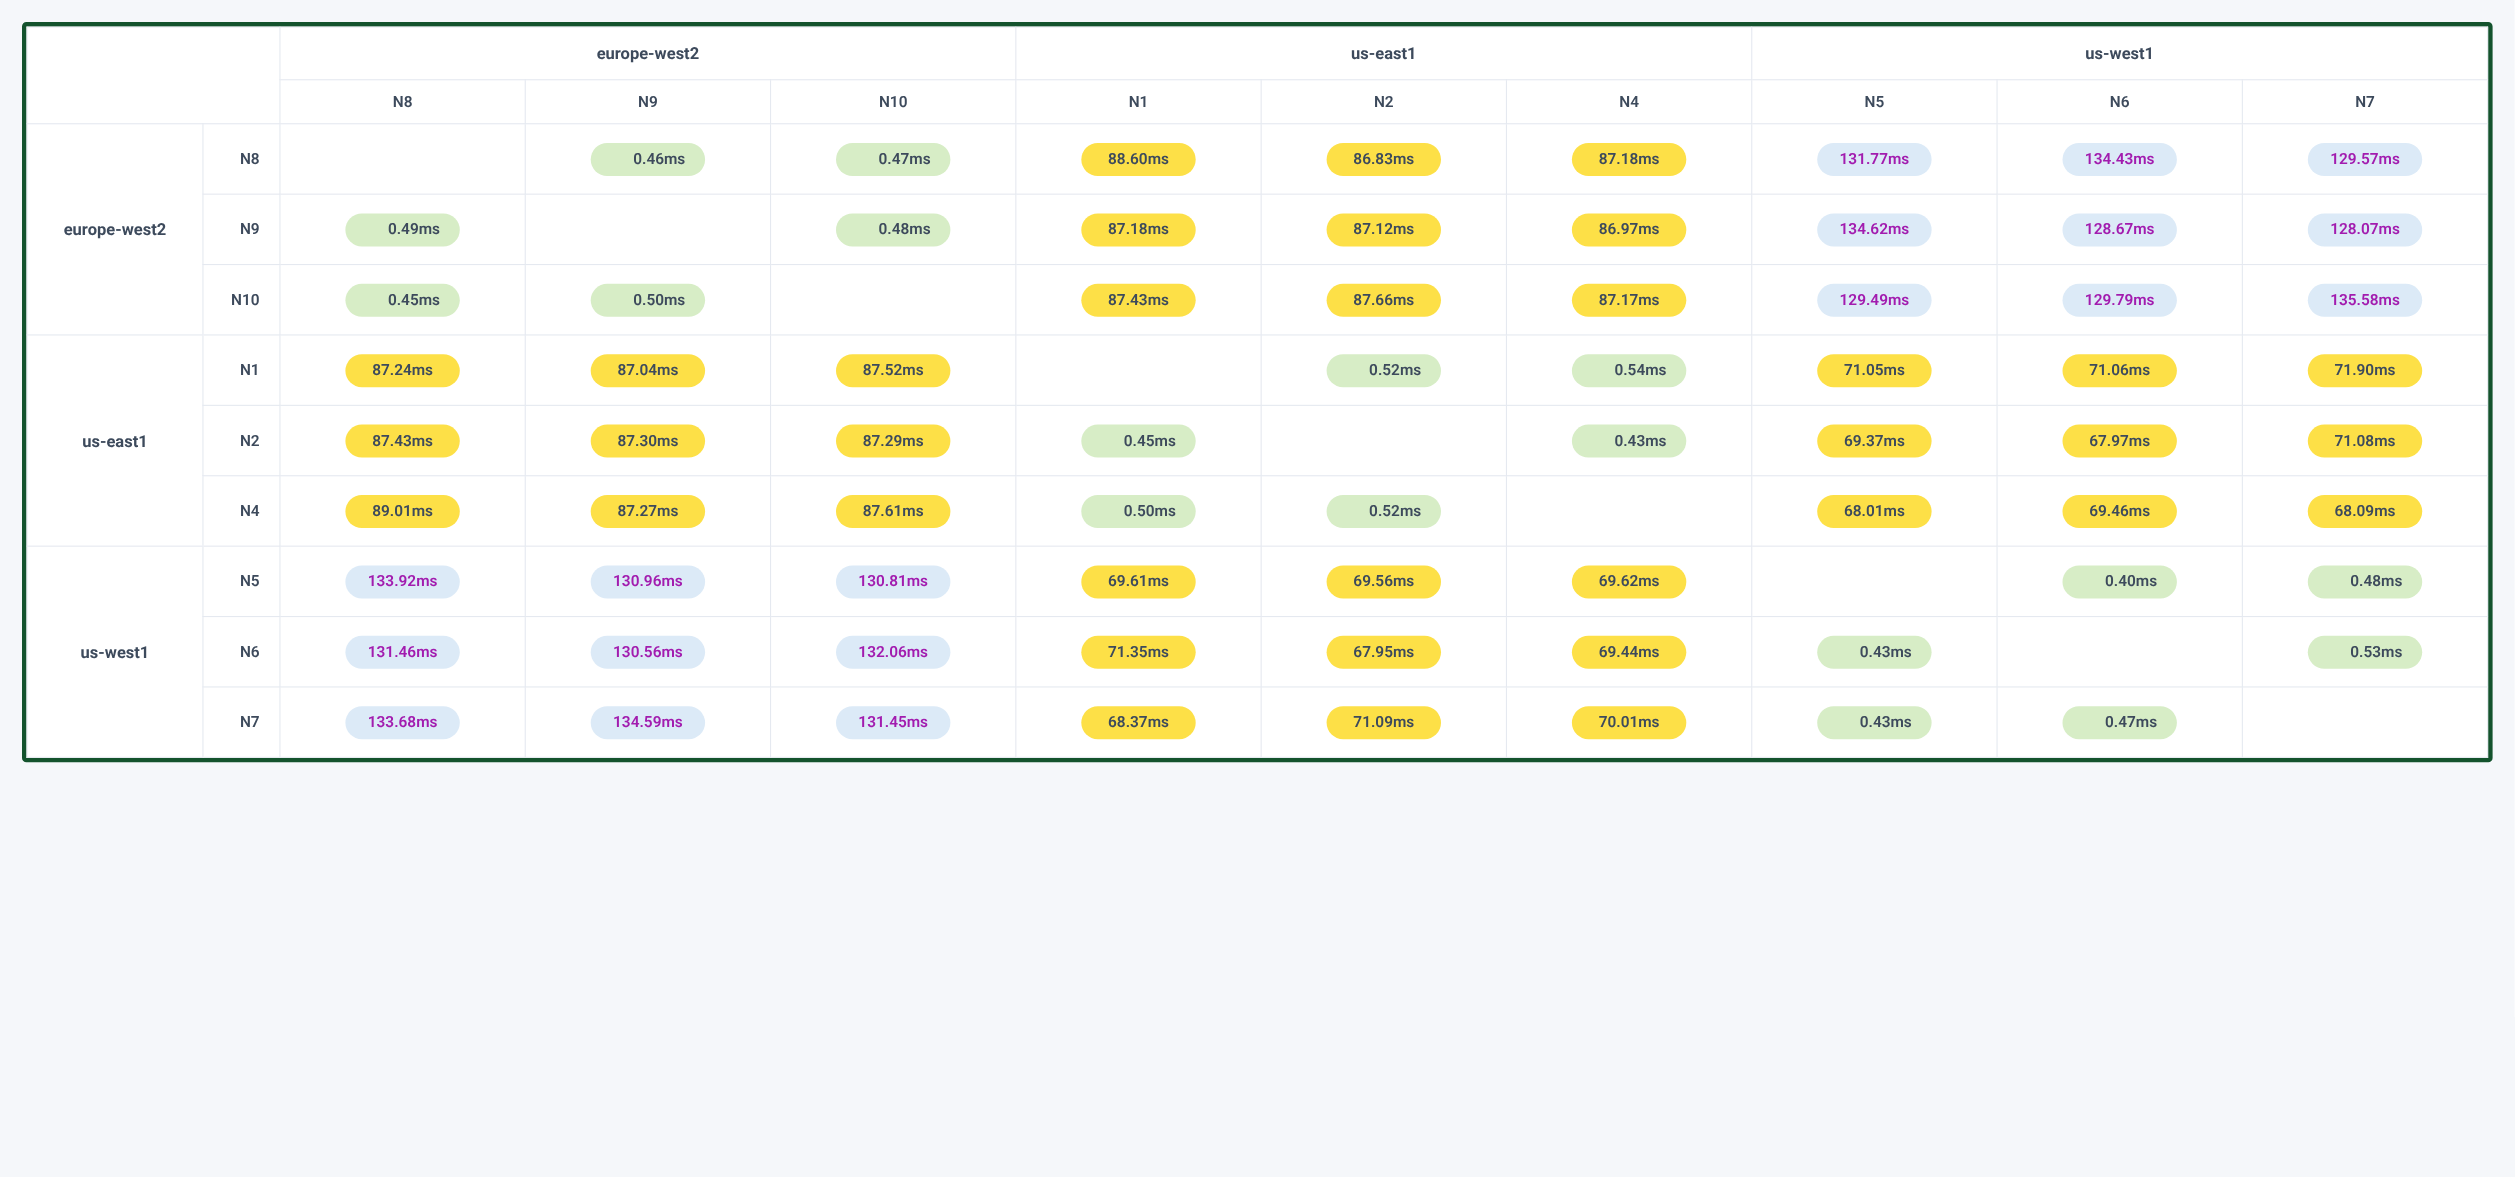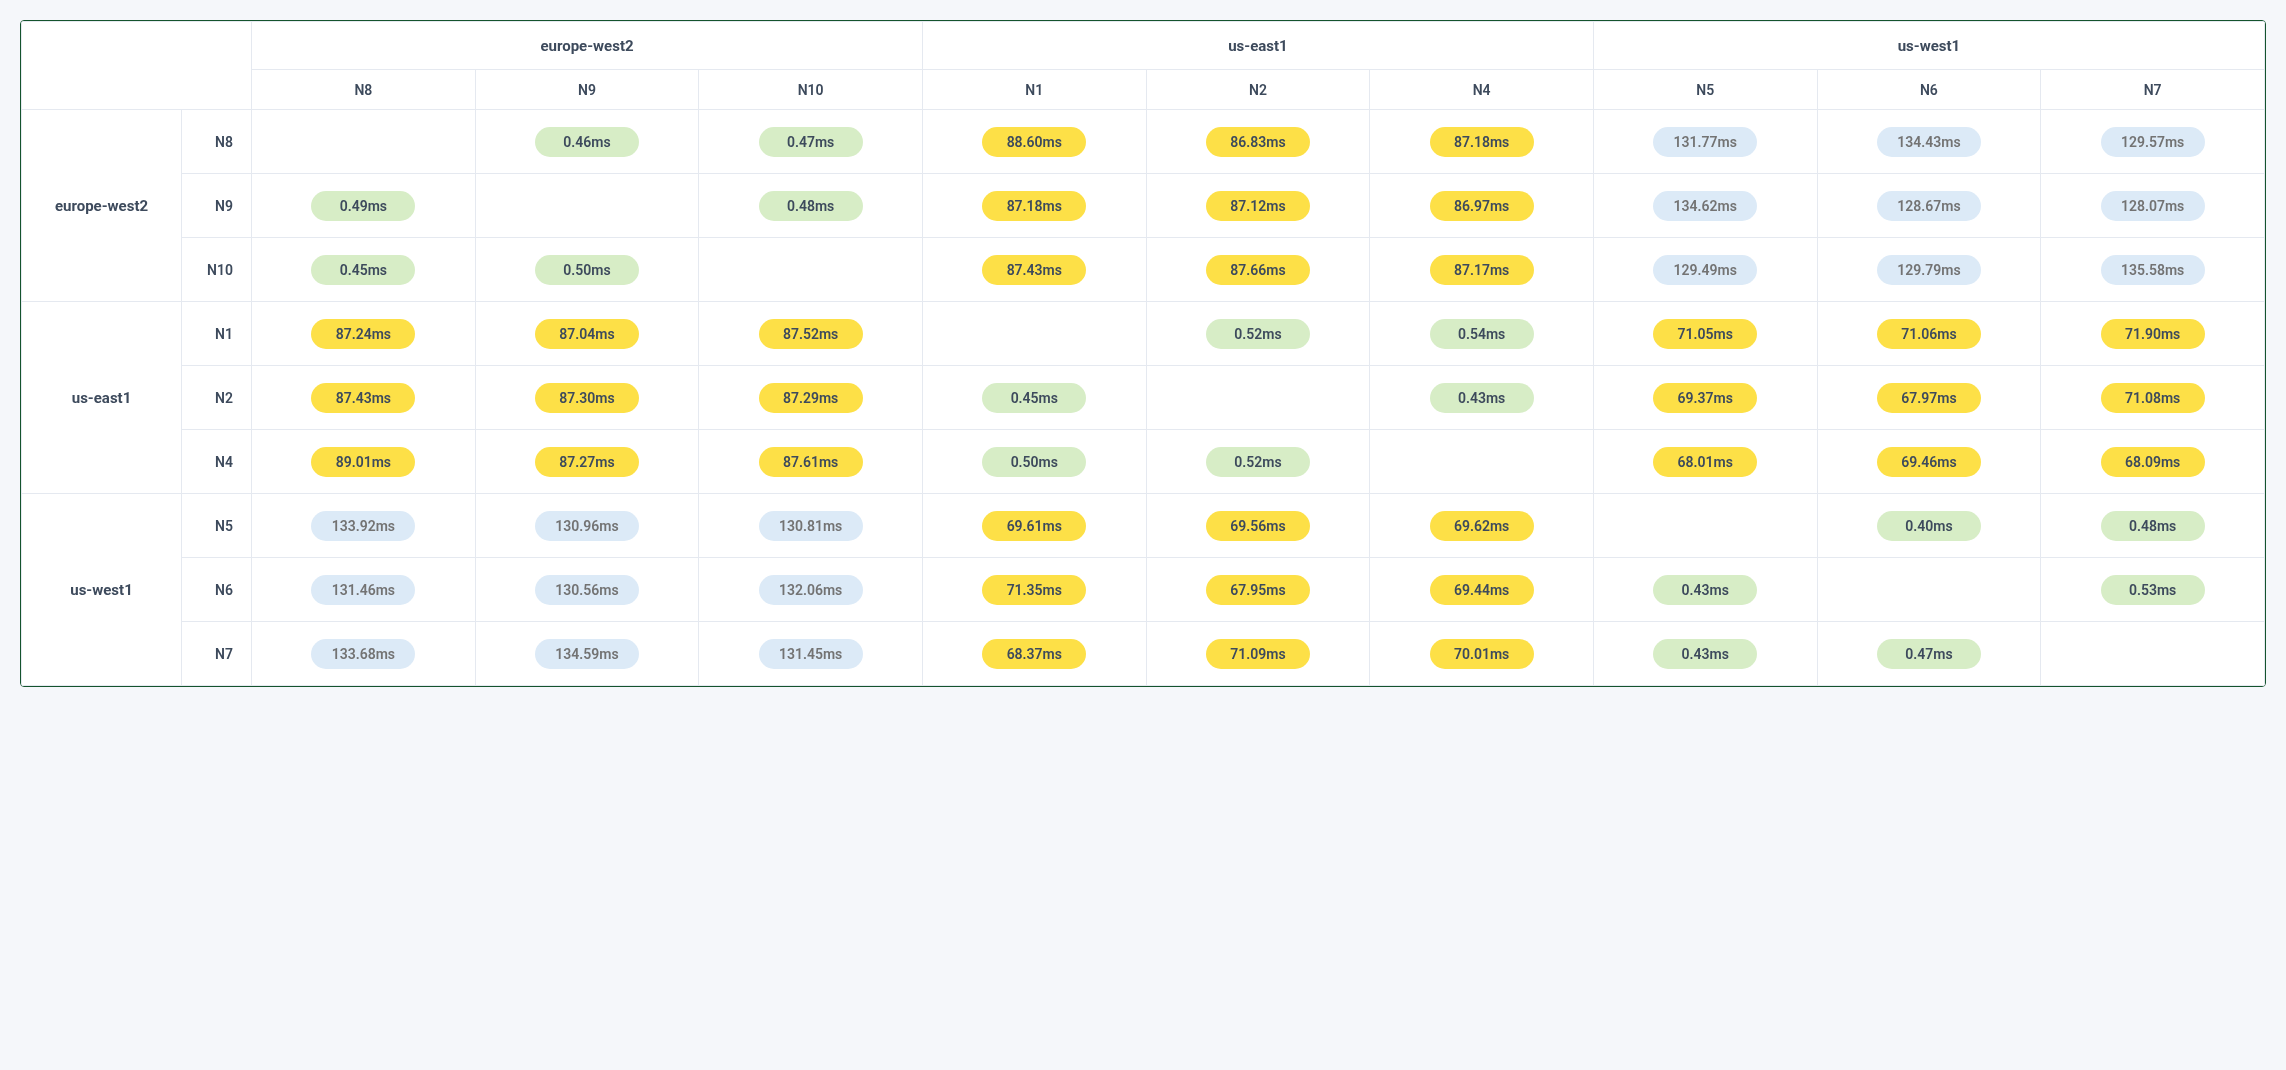--- a/index.html
+++ b/index.html
@@ -5,21 +5,21 @@
   * { box-sizing: border-box; }
   body {
     margin: 0;
     padding: 20px;
     background: #f5f7fa;
     font-family: -apple-system, BlinkMacSystemFont, "Segoe UI", Roboto, Helvetica, Arial, sans-serif;
     color: #3d4a5c;
   }
   .table-wrap {
     background: #fff;
-    border: 1px solid #14532d;
+    border: 4px solid #14532d;
     border-radius: 4px;
     overflow: hidden;
   }
   table {
     border-collapse: collapse;
     width: 100%;
     table-layout: fixed;
   }
   th, td {
     border: 1px solid #e5e9f0;
@@ -64,23 +64,23 @@
   }
   .pill {
     display: inline-block;
     min-width: 104px;
     padding: 8px 18px;
     border-radius: 999px;
     font-weight: 600;
     font-size: 14px;
     line-height: 1;
   }
-  .pill-green { background: #d7edc6; color: #3d4a5c; }
+  .pill-green { background: #d7edc6; color: #3d4a5c; text-align: right; }
   .pill-gray  { background: #fde047; color: #3d4a5c; }
-  .pill-blue  { background: #dceaf7; color: #737373; }
+  .pill-blue  { background: #dceaf7; color: #a21caf; }
 
   
   .col-region { width: 160px; }
   .col-node   { width: 70px; }
 </style>
 </head>
 <body>
 
 <div class="table-wrap">
   <table>

